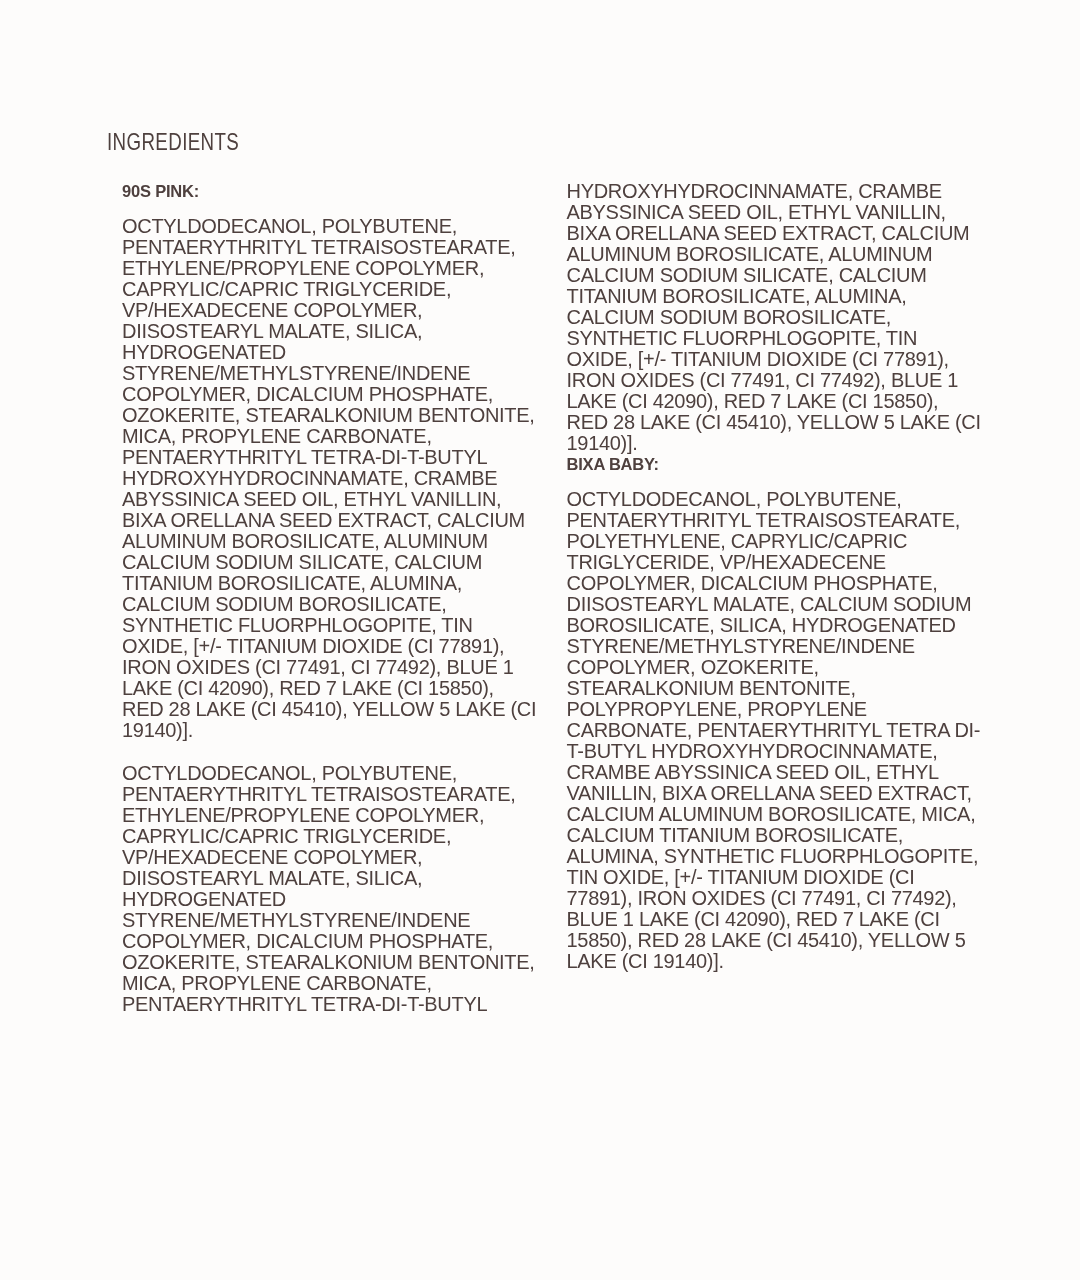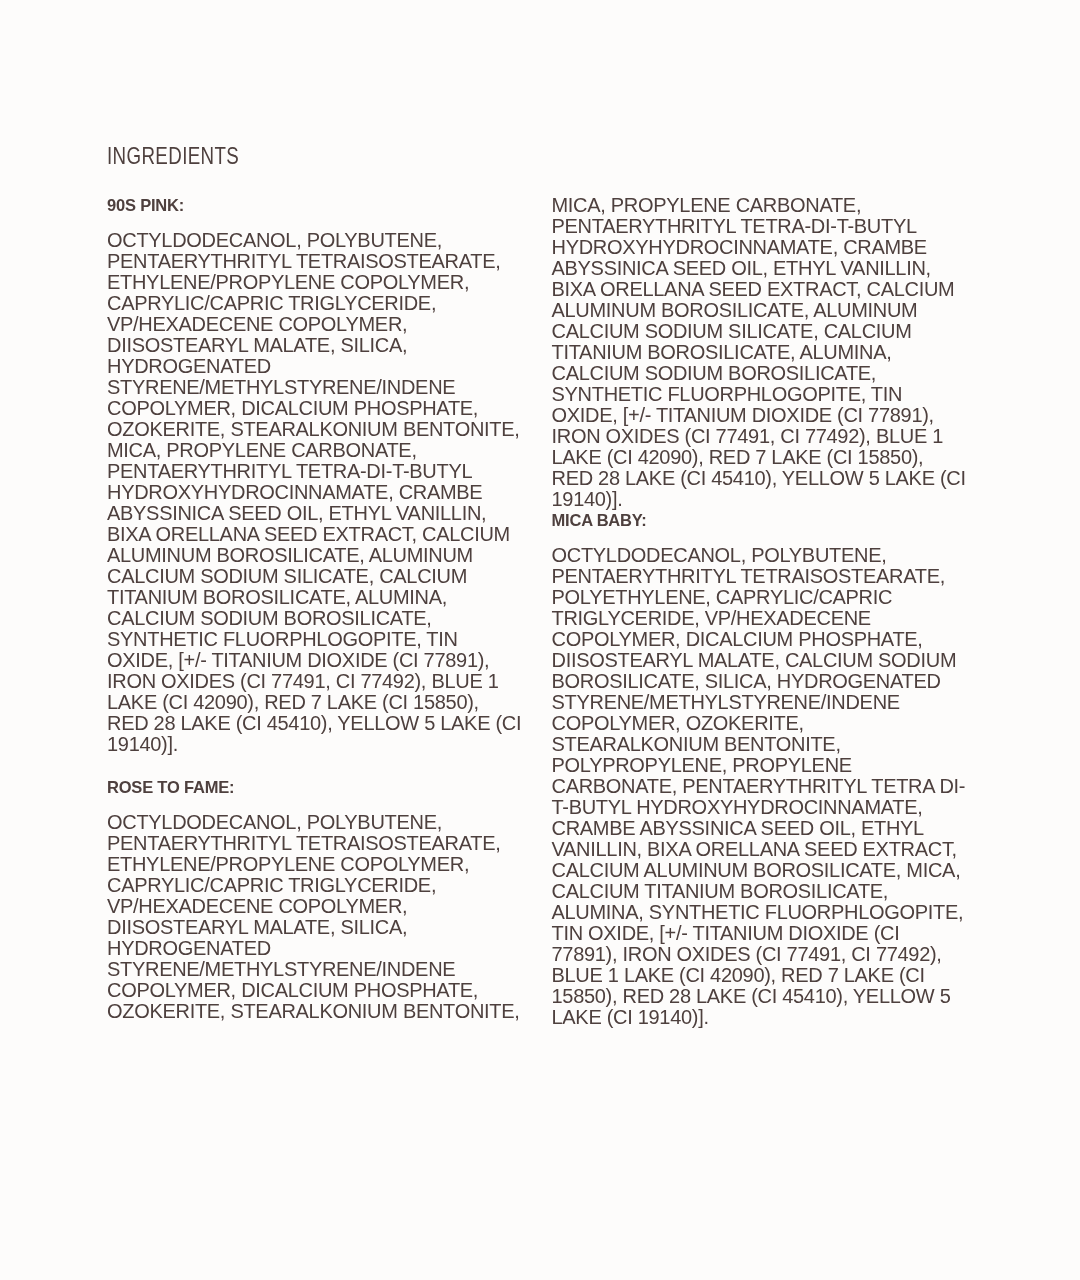--- a/index.html
+++ b/index.html
@@ -11,39 +11,40 @@
     width: 1080px;
     height: 1280px;
     position: relative;
     font-family: "Liberation Sans", sans-serif;
     background: #fdfcfb;
     overflow: hidden;
   }
   .content {
     position: absolute;
     left: 107px;
-    top: 142px;
+    top: 128px;
     width: 880px;
   }
   .ing-title {
     font-size: 24px;
     font-weight: 400;
     color: #4e403e;
     letter-spacing: 0.5px;
     transform: scaleX(0.78);
     transform-origin: left center;
     margin: 0 0 25px 0;
     white-space: nowrap;
   }
   .columns {
     column-count: 2;
     column-gap: 27px;
     column-fill: auto;
     width: 862px;
     height: 834px;
+    margin-left: 15px;
   }
   .shade-name {
     font-size: 16.5px;
     font-weight: 700;
     color: #4e403e;
     letter-spacing: -0.2px;
     line-height: 21px;
     margin: 0 0 14px 0;
   }
   .shade-text {
@@ -63,23 +64,22 @@
   <h2 class="ing-title">INGREDIENTS</h2>
 
   <div class="columns">
 
     <section class="shade">
       <h3 class="shade-name">90S PINK:</h3>
       <p class="shade-text">OCTYLDODECANOL, POLYBUTENE, PENTAERYTHRITYL TETRAISOSTEARATE, ETHYLENE/PROPYLENE COPOLYMER, CAPRYLIC/CAPRIC TRIGLYCERIDE, VP/HEXADECENE COPOLYMER, DIISOSTEARYL MALATE, SILICA, HYDROGENATED STYRENE/METHYLSTYRENE/INDENE COPOLYMER, DICALCIUM PHOSPHATE, OZOKERITE, STEARALKONIUM BENTONITE, MICA, PROPYLENE CARBONATE, PENTAERYTHRITYL TETRA-DI-T-BUTYL HYDROXYHYDROCINNAMATE, CRAMBE ABYSSINICA SEED OIL, ETHYL VANILLIN, BIXA ORELLANA SEED EXTRACT, CALCIUM ALUMINUM BOROSILICATE, ALUMINUM CALCIUM SODIUM SILICATE, CALCIUM TITANIUM BOROSILICATE, ALUMINA, CALCIUM SODIUM BOROSILICATE, SYNTHETIC FLUORPHLOGOPITE, TIN OXIDE, [+/- TITANIUM DIOXIDE (CI 77891), IRON OXIDES (CI 77491, CI 77492), BLUE 1 LAKE (CI 42090), RED 7 LAKE (CI 15850), RED 28 LAKE (CI 45410), YELLOW 5 LAKE (CI 19140)].</p>
     </section>
 
     <section class="shade">
-      <h3 class="shade-name">ROSE TO FAME:</h3>
       <p class="shade-text">OCTYLDODECANOL, POLYBUTENE, PENTAERYTHRITYL TETRAISOSTEARATE, ETHYLENE/PROPYLENE COPOLYMER, CAPRYLIC/CAPRIC TRIGLYCERIDE, VP/HEXADECENE COPOLYMER, DIISOSTEARYL MALATE, SILICA, HYDROGENATED STYRENE/METHYLSTYRENE/INDENE COPOLYMER, DICALCIUM PHOSPHATE, OZOKERITE, STEARALKONIUM BENTONITE, MICA, PROPYLENE CARBONATE, PENTAERYTHRITYL TETRA-DI-T-BUTYL HYDROXYHYDROCINNAMATE, CRAMBE ABYSSINICA SEED OIL, ETHYL VANILLIN, BIXA ORELLANA SEED EXTRACT, CALCIUM ALUMINUM BOROSILICATE, ALUMINUM CALCIUM SODIUM SILICATE, CALCIUM TITANIUM BOROSILICATE, ALUMINA, CALCIUM SODIUM BOROSILICATE, SYNTHETIC FLUORPHLOGOPITE, TIN OXIDE, [+/- TITANIUM DIOXIDE (CI 77891), IRON OXIDES (CI 77491, CI 77492), BLUE 1 LAKE (CI 42090), RED 7 LAKE (CI 15850), RED 28 LAKE (CI 45410), YELLOW 5 LAKE (CI 19140)].</p>
     </section>
 
     <section class="shade">
-      <h3 class="shade-name">MICA BABY:</h3>
+      <h3 class="shade-name">BIXA BABY:</h3>
       <p class="shade-text">OCTYLDODECANOL, POLYBUTENE, PENTAERYTHRITYL TETRAISOSTEARATE, POLYETHYLENE, CAPRYLIC/CAPRIC TRIGLYCERIDE, VP/HEXADECENE COPOLYMER, DICALCIUM PHOSPHATE, DIISOSTEARYL MALATE, CALCIUM SODIUM BOROSILICATE, SILICA, HYDROGENATED STYRENE/METHYLSTYRENE/INDENE COPOLYMER, OZOKERITE, STEARALKONIUM BENTONITE, POLYPROPYLENE, PROPYLENE CARBONATE, PENTAERYTHRITYL TETRA DI-T-BUTYL HYDROXYHYDROCINNAMATE, CRAMBE ABYSSINICA SEED OIL, ETHYL VANILLIN, BIXA ORELLANA SEED EXTRACT, CALCIUM ALUMINUM BOROSILICATE, MICA, CALCIUM TITANIUM BOROSILICATE, ALUMINA, SYNTHETIC FLUORPHLOGOPITE, TIN OXIDE, [+/- TITANIUM DIOXIDE (CI 77891), IRON OXIDES (CI 77491, CI 77492), BLUE 1 LAKE (CI 42090), RED 7 LAKE (CI 15850), RED 28 LAKE (CI 45410), YELLOW 5 LAKE (CI 19140)].</p>
     </section>
 
   </div>
 </div>
 
 </body></html>

